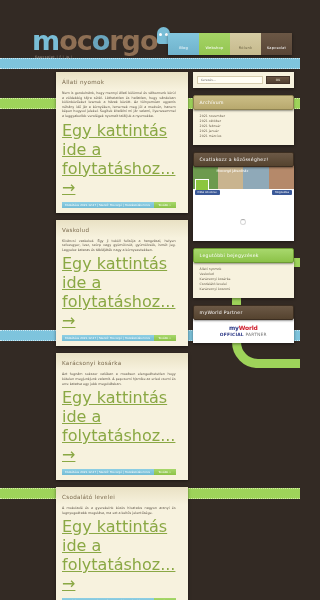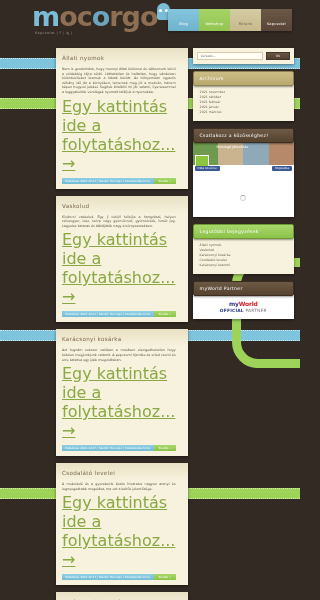--- a/index.html
+++ b/index.html
@@ -16,21 +16,21 @@
   .ribbon-cyan { background:#7ec4dd; border-top:1px dotted #cfe9f3; border-bottom:1px dotted #cfe9f3; }
   .ribbon-green { background:#9ed35a; border-top:1px dotted #d6ecab; border-bottom:1px dotted #d6ecab; }
 
   .greenframe {
     position:absolute; z-index:1;
     border:9px solid #9ed35a;
     border-radius:26px;
   }
 
   
-  .header { position:relative; height:48px; z-index:5; }
+  .header { position:relative; height:48px; z-index:5;margin-top:24px; }
   .logo {
     position:absolute; left:32px; top:2px;
     font-family:"DejaVu Sans", sans-serif;
     font-size:27px; font-weight:bold; letter-spacing:-1px;
     line-height:30px;
   }
   .logo .c1 { color:#79bdd6; }
   .logo .c2 { color:#8e6f54; }
   .logo .c3 { color:#6aa5bd; }
   .ghost {

